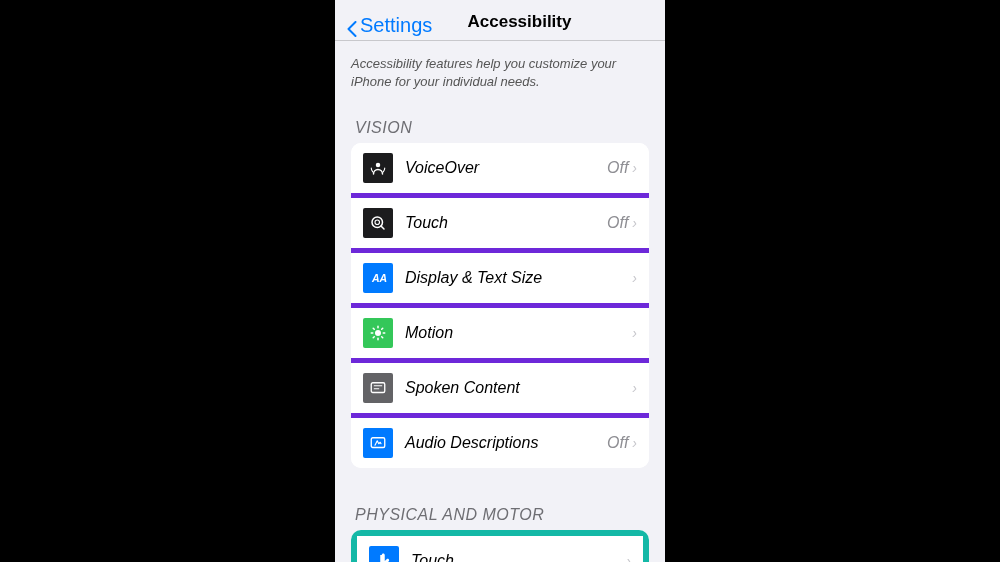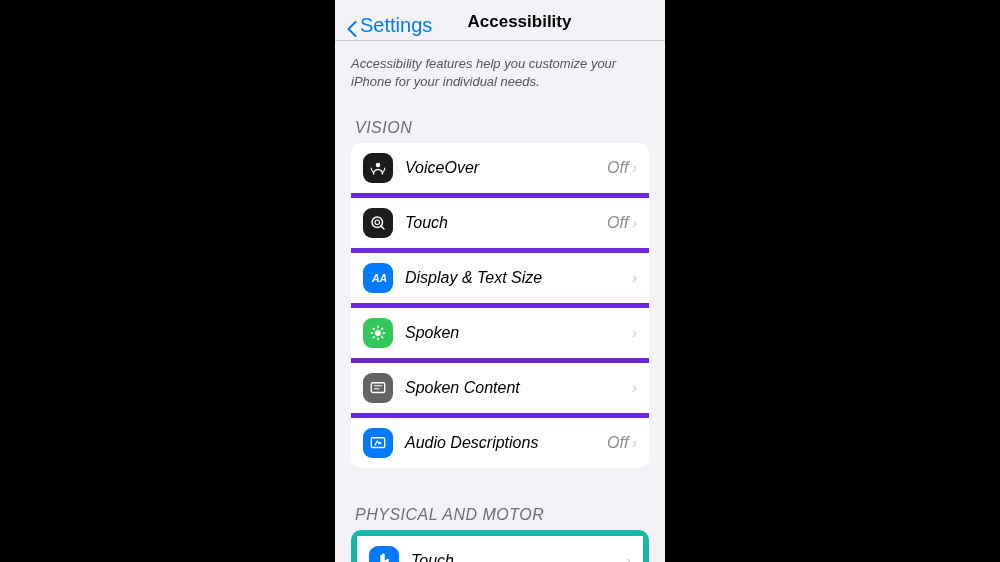--- a/index.html
+++ b/index.html
@@ -88,21 +88,21 @@
     .list-item:last-child {
       border-bottom: none;
     }
     .list-item.highlighted {
       border: 6px solid #14b8a6;
       background: #fff;
     }
     .item-icon {
       width: 30px;
       height: 30px;
-      border-radius: 9px;
+      border-radius: 2px;
       margin-right: 12px;
       flex-shrink: 0;
       display: flex;
       align-items: center;
       justify-content: center;
     }
     .item-icon svg {
       width: 18px;
       height: 18px;
     }
@@ -187,21 +187,21 @@
         <span class="chevron">›</span>
       </div>
 
       <div class="list-item">
         <div class="item-icon icon-motion">
           <svg viewBox="0 0 24 24" fill="none" xmlns="http://www.w3.org/2000/svg">
             <circle cx="12" cy="12" r="4" fill="white"></circle>
             <path d="M12 3v2M12 19v2M3 12h2M19 12h2M5.6 5.6l1.4 1.4M16.9 16.9l1.4 1.4M5.6 18.4l1.4-1.4M16.9 7.1l1.4-1.4" stroke="white" stroke-width="2" stroke-linecap="round"></path>
           </svg>
         </div>
-        <span class="item-label">Spoken</span>
+        <span class="item-label">Motion</span>
         <span class="chevron">›</span>
       </div>
 
       <div class="list-item">
         <div class="item-icon icon-spoken">
           <svg viewBox="0 0 24 24" fill="none" xmlns="http://www.w3.org/2000/svg">
             <rect x="3" y="5" width="18" height="13" rx="2" stroke="white" stroke-width="1.8"></rect>
             <path d="M7 9h10M7 13h6" stroke="white" stroke-width="1.5" stroke-linecap="round"></path>
           </svg>
         </div>

